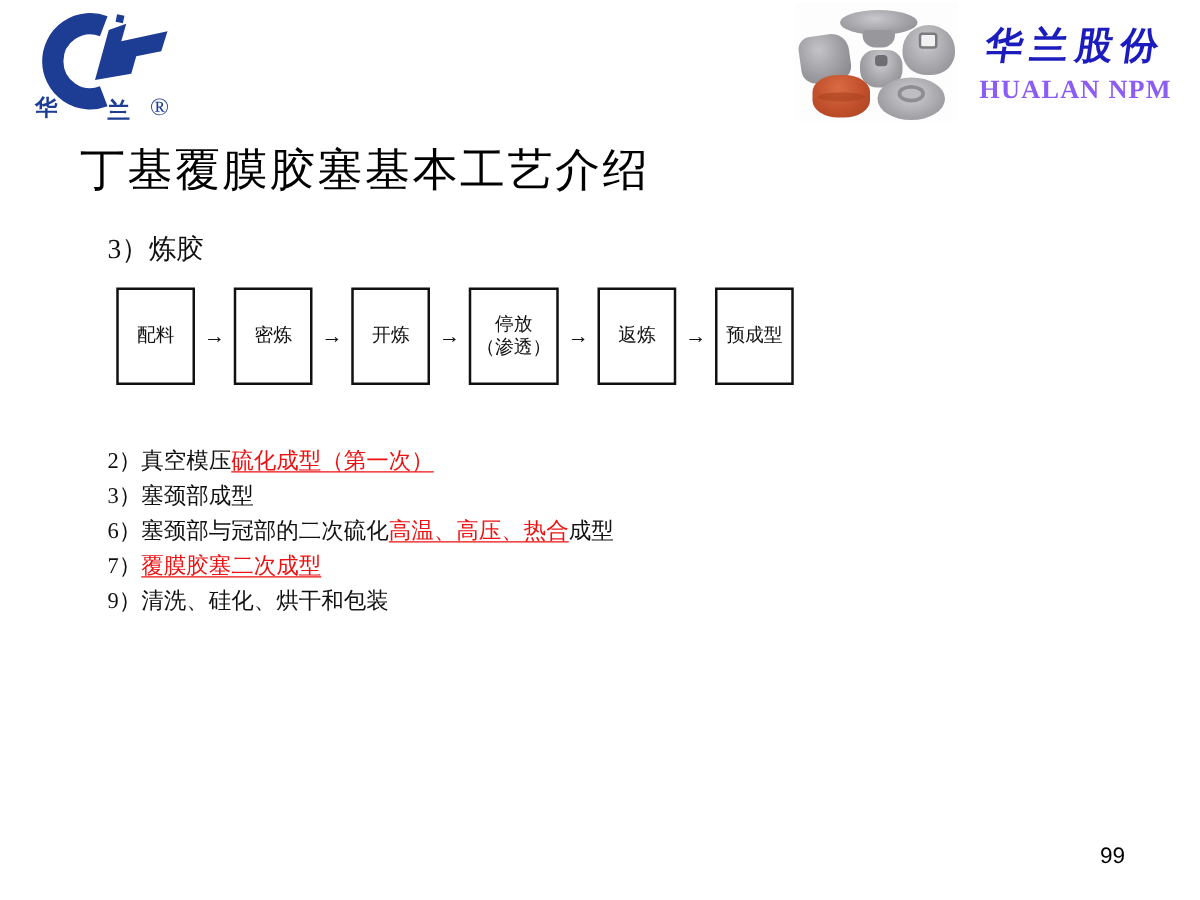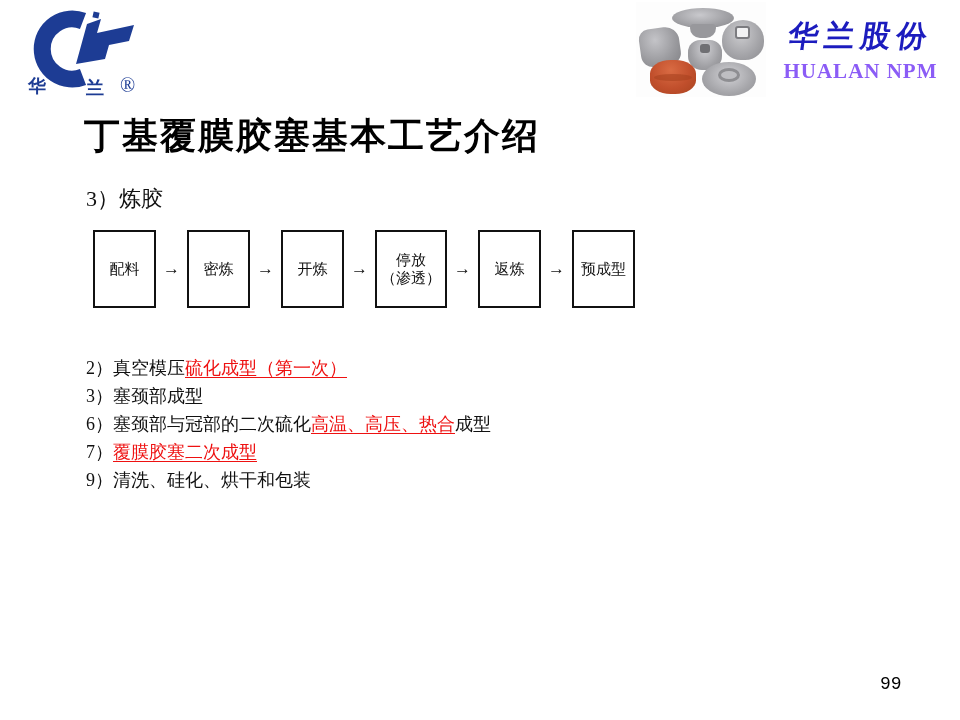--- a/index.html
+++ b/index.html
@@ -30,38 +30,38 @@
   .st-mid    { left:52px; top:38px; width:34px; height:30px; background:radial-gradient(ellipse at 50% 30%, #cfcfd3 0%, #a0a0a4 60%, #8a8a8e 100%); border-radius:12px 12px 14px 14px; }
   .st-midslot{ left:64px; top:42px; width:10px; height:9px;  background:#6f6f73; border-radius:3px; }
   .st-right  { left:86px; top:18px; width:42px; height:40px; background:radial-gradient(ellipse at 45% 35%, #cccccf 0%, #a3a3a7 60%, #8b8b8f 100%); border-radius:50% 50% 45% 45%; }
   .st-righthole { left:99px; top:24px; width:15px; height:13px; background:#f2f2f3; border:2px solid #7c7c80; border-radius:3px; }
   .st-orange { left:14px; top:58px; width:46px; height:34px; background:radial-gradient(ellipse at 45% 30%, #d96b43 0%, #c14f2c 55%, #a8431f 100%); border-radius:45%/40%; }
   .st-orange-rib { left:18px; top:72px; width:38px; height:7px; background:#a8431f; border-radius:50%; opacity:.6; }
   .st-disc   { left:66px; top:60px; width:54px; height:34px; background:radial-gradient(ellipse at 50% 40%, #d2d2d6 0%, #a6a6aa 60%, #8e8e92 100%); border-radius:50%; }
   .st-discring { left:82px; top:66px; width:22px; height:14px; border:3px solid #8e8e92; border-radius:50%; background:#bebec2; }
   
   .slide-title {
-    position:absolute; left:84px; top:112px; font-family:"Liberation Sans","DejaVu Sans",sans-serif;
-    font-weight:bold; font-size:36px; letter-spacing:2px; color:#000; white-space:nowrap;
+    position:absolute; left:64px; top:112px; font-family:"Liberation Sans","DejaVu Sans",sans-serif;
+    font-weight:normal; font-size:36px; letter-spacing:2px; color:#000; white-space:nowrap;
   }
   .section-label { position:absolute; left:86px; top:184px; font-size:22px; white-space:nowrap; }
   .flowchart { position:absolute; left:93px; top:230px; display:flex; align-items:stretch; height:78px; }
   .fc-box {
     width:63px; border:2px solid #111; display:flex; flex-direction:column;
     align-items:center; justify-content:center; background:#fff;
     font-size:15px; line-height:18px; text-align:center; white-space:nowrap;
   }
   .fc-box.wide { width:72px;text-align:center; }
   .fc-arrow { width:31px; display:flex; align-items:center; justify-content:center; font-size:17px; color:#111; }
   .steps { position:absolute; left:86px; top:354px; font-size:18px; line-height:28px; }
   .step-line { white-space:nowrap; }
   .emph { color:#ee1111; text-decoration:underline; text-underline-offset:3px; }
   .page-number {
     position:absolute; left:880px; top:674px; font-size:18px;
-    font-family:Liberation Mono, monospace; color:#000;
+    font-family:Liberation Sans, sans-serif; color:#000;
   }
 </style>
 </head>
 <body>
 
 <div class="slide">
 
   <svg class="logo-svg" viewBox="0 0 130 95">
     <path d="M 67 19 A 30 30 0 1 0 67 75" fill="none" stroke="#1d3c94" stroke-width="17"></path>
     <path d="M60,62 L71,22 L85,17 L81,31 L118,23 L113,39 L93,43 L89,57 Z" fill="#1d3c94"></path>

